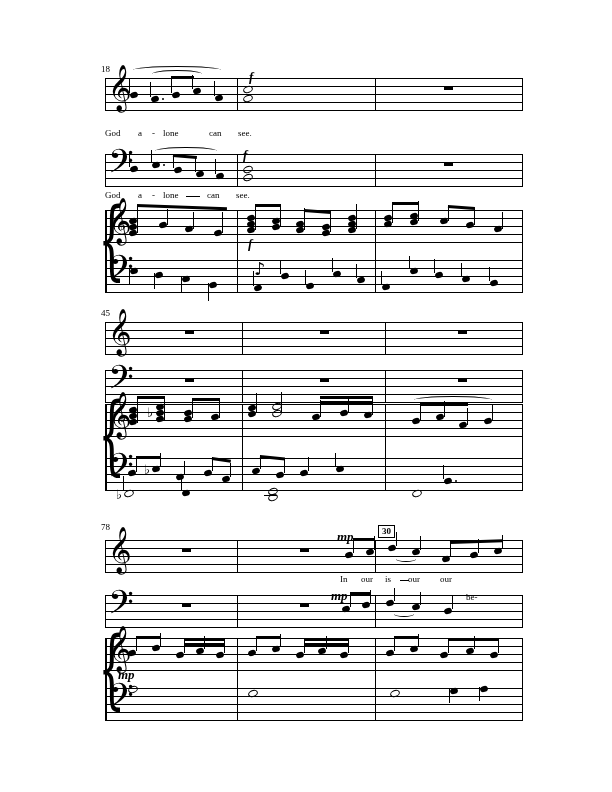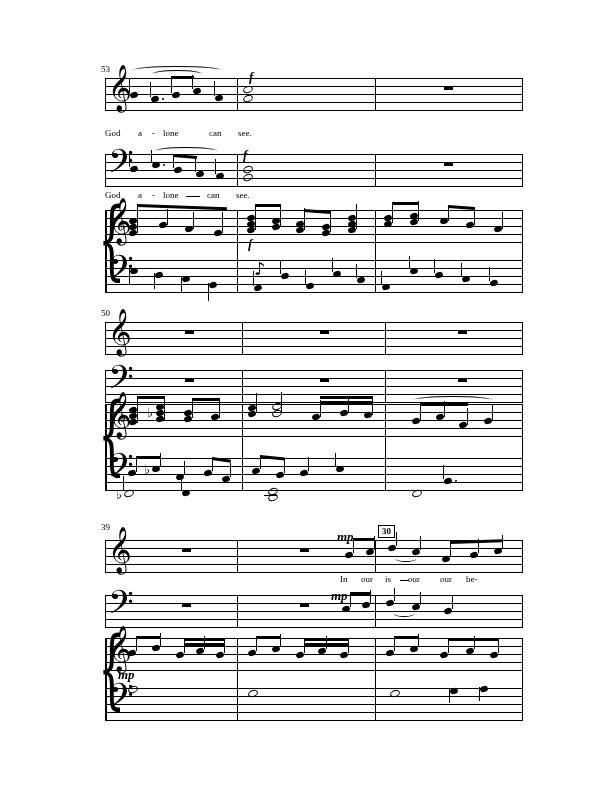--- a/index.html
+++ b/index.html
@@ -172,21 +172,21 @@
     background: #000;
   }
 </style>
 </head>
 <body>
 
 <div class="page">
 
   <div class="system">
 
-    <div class="measnum" style="left:101px; top:64px;">53</div>
+    <div class="measnum" style="left:101px; top:64px;">18</div>
 
     <div class="staff" style="left:105px; top:78px; width:418px;">
       <div class="line"></div>
         <div class="line"></div>
         <div class="line"></div>
         <div class="line"></div>
         <div class="line"></div>
     </div>
     <div class="clef-g" style="left:108px; top:67px;">𝄞</div>
     <div class="barline" style="left:105px; top:78px; height:32px;"></div>
@@ -367,21 +367,21 @@
     <div class="notehead" style="left:435px; top:272px;"></div>
     <div class="stem" style="left:434px; top:259px; height:14px;"></div>
     <div class="notehead" style="left:462px; top:276px;"></div>
     <div class="stem" style="left:461px; top:263px; height:14px;"></div>
     <div class="notehead" style="left:490px; top:280px;"></div>
     <div class="stem" style="left:489px; top:267px; height:14px;"></div>
   </div>
 
   <div class="system">
 
-    <div class="measnum" style="left:101px; top:308px;">50</div>
+    <div class="measnum" style="left:101px; top:308px;">45</div>
 
     <div class="staff" style="left:105px; top:322px; width:418px;">
       <div class="line"></div>
         <div class="line"></div>
         <div class="line"></div>
         <div class="line"></div>
         <div class="line"></div>
     </div>
     <div class="clef-g" style="left:108px; top:311px;">𝄞</div>
     <div class="barline" style="left:105px; top:322px; height:32px;"></div>
@@ -508,21 +508,21 @@
     <div class="ledger" style="left:264px; top:495px;"></div>
 
     <div class="notehead hollow" style="left:412px; top:490px;"></div>
     <div class="notehead" style="left:444px; top:478px;"></div>
     <div class="stem" style="left:443px; top:465px; height:14px;"></div>
     <div class="dot" style="left:455px; top:480px;"></div>
   </div>
 
   <div class="system">
 
-    <div class="measnum" style="left:101px; top:522px;">39</div>
+    <div class="measnum" style="left:101px; top:522px;">78</div>
     <div class="rehearsal" style="left:378px; top:525px;">30</div>
 
     <div class="staff" style="left:105px; top:540px; width:418px;">
       <div class="line"></div>
         <div class="line"></div>
         <div class="line"></div>
         <div class="line"></div>
         <div class="line"></div>
     </div>
     <div class="clef-g" style="left:108px; top:529px;">𝄞</div>
@@ -552,21 +552,21 @@
     <div class="notehead" style="left:494px; top:548px;"></div>
     <div class="stem" style="left:502px; top:535px; height:14px;"></div>
     <div class="beam" style="left:450px; top:541px; width:53px; transform:rotate(-2deg); transform-origin:left center;"></div>
 
     <div class="lyric" style="left:340px; top:574px;">In</div>
     <div class="lyric" style="left:361px; top:574px;">our</div>
     <div class="lyric" style="left:385px; top:574px;">is</div>
     <div class="lyric" style="left:408px; top:574px;">our</div>
     <div class="lyricline" style="left:400px; top:580px; width:9px;"></div>
     <div class="lyric" style="left:440px; top:574px;">our</div>
-    <div class="lyric" style="left:466px; top:574px;">be-</div>
+    <div class="lyric" style="left:466px; top:592px;">be-</div>
 
     <div class="staff" style="left:105px; top:595px; width:418px;">
       <div class="line"></div>
         <div class="line"></div>
         <div class="line"></div>
         <div class="line"></div>
         <div class="line"></div>
     </div>
     <div class="clef-f" style="left:108px; top:586px;">𝄢</div>
     <div class="barline" style="left:105px; top:595px; height:32px;"></div>

